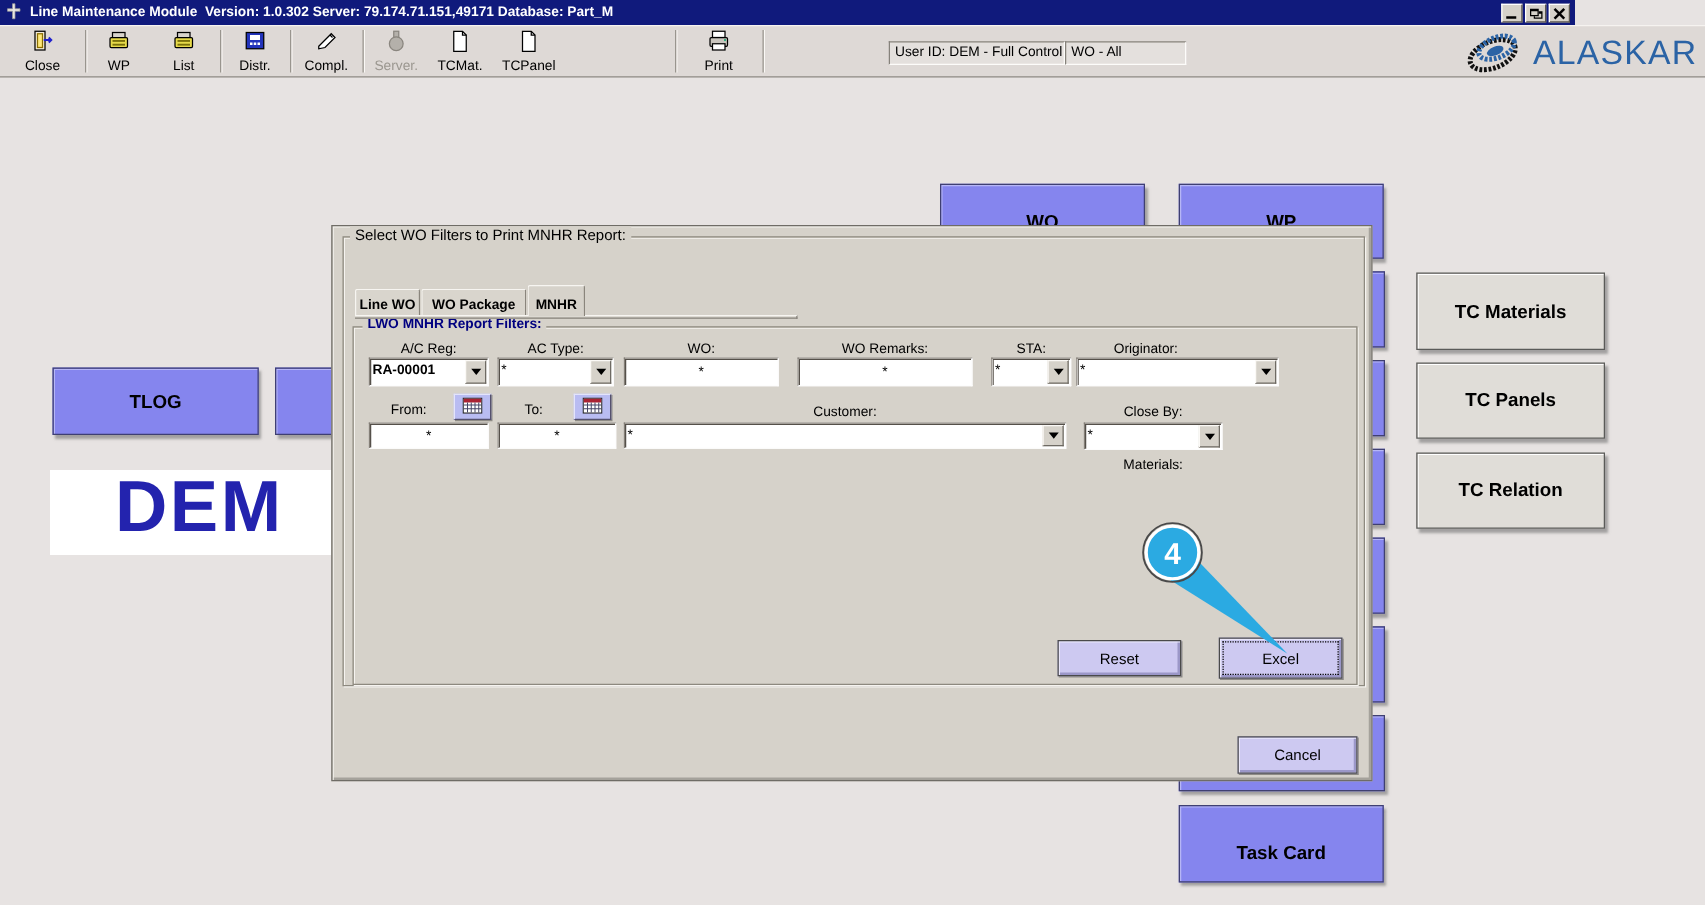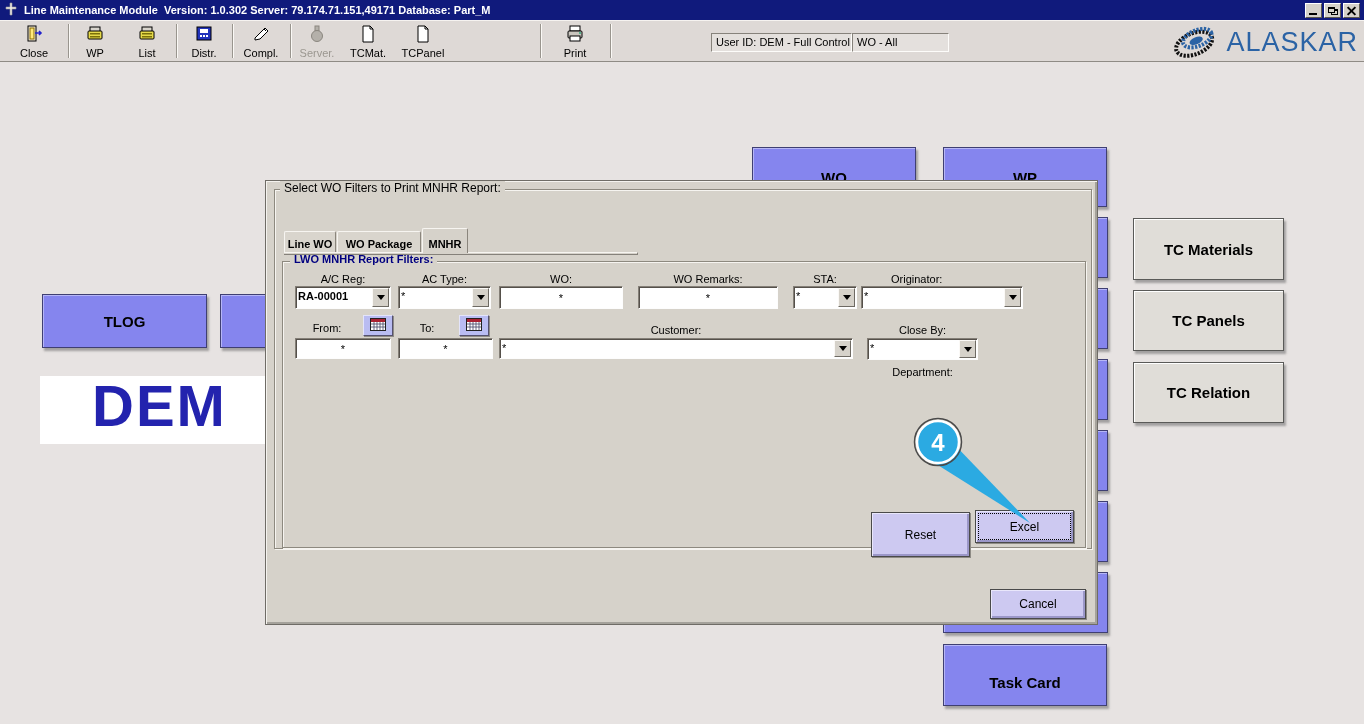--- a/index.html
+++ b/index.html
@@ -2,21 +2,21 @@
 <html><head>
 <meta charset="utf-8">
 <style>
   * { margin:0; padding:0; box-sizing:border-box; }
   html,body { background:#b0aeac; }
   .screen {
     position:relative; width:1364px; height:724px; overflow:hidden;
     background:#e7e3e2; font-family:"Liberation Sans", sans-serif; font-size:11px; color:#000;
   }
   
-  .titlebar { position:absolute; left:0; top:0; width:1364px; height:20px;
+  .titlebar { position:absolute; left:0; top:0; width:1260px; height:20px;
     background:#101a7c; display:flex; align-items:center; padding:0 4px; }
   .titlebar .title { color:#fff; font-weight:bold; font-size:11px; margin-left:6px; white-space:pre; }
   .win-btns { margin-left:auto; display:flex; gap:2px; }
   .wbtn { width:17px; height:15px; background:#d6d2ca; border:1px solid;
     border-color:#fff #5b574f #5b574f #fff; position:relative; cursor:pointer; }
   .wbtn .g-min { position:absolute; left:3px; bottom:2px; width:8px; height:2px; background:#000; }
   .wbtn .g-rest { position:absolute; left:3px; top:3px; width:7px; height:6px; border:1px solid #000; border-top-width:2px; background:#d6d2ca; }
   .wbtn .g-rest2 { position:absolute; left:6px; top:5px; width:7px; height:6px; border:1px solid #000; border-top-width:2px; background:#d6d2ca; }
   .wbtn .g-x1, .wbtn .g-x2 { position:absolute; left:2px; top:6px; width:11px; height:2px; background:#000; }
   .wbtn .g-x1 { transform:rotate(45deg); } .wbtn .g-x2 { transform:rotate(-45deg); }
@@ -294,23 +294,23 @@
       <span class="combo-btn">
           <i class="arr"></i>
         </span>
     </div>
     <div class="field combo" style="left:601px;top:157px;width:111px;height:22px;padding:0">
       <span class="val">*</span>
       <span class="combo-btn">
           <i class="arr"></i>
         </span>
     </div>
-    <span class="flabel" style="left:601px;top:185px;width:111px">Department:</span>
-
-    <button class="btn-lav" style="left:605px;top:331px;width:99px;height:45px">Reset</button>
+    <span class="flabel" style="left:601px;top:185px;width:111px">Materials:</span>
+
+    <button class="btn-lav" style="left:580px;top:331px;width:99px;height:29px">Reset</button>
     <button class="btn-lav focusdot" style="left:709px;top:329px;width:99px;height:33px">Excel</button>
     <button class="btn-lav" style="left:724px;top:408px;width:96px;height:30px">Cancel</button>
   </div>
 
   <svg class="annot" viewBox="0 0 1364 724">
     <polygon points="925,457 951,441 1030,523" fill="#2baae2"></polygon>
     <circle cx="938" cy="442" r="23.5" fill="none" stroke="#4a4a4a" stroke-width="1.5"></circle>
     <circle cx="938" cy="442" r="21" fill="#2baae2" stroke="#ffffff" stroke-width="2.5"></circle>
     <text x="938" y="451" text-anchor="middle" font-family="Liberation Sans, sans-serif" font-size="24" font-weight="bold" fill="#ffffff">4</text>
   </svg>

